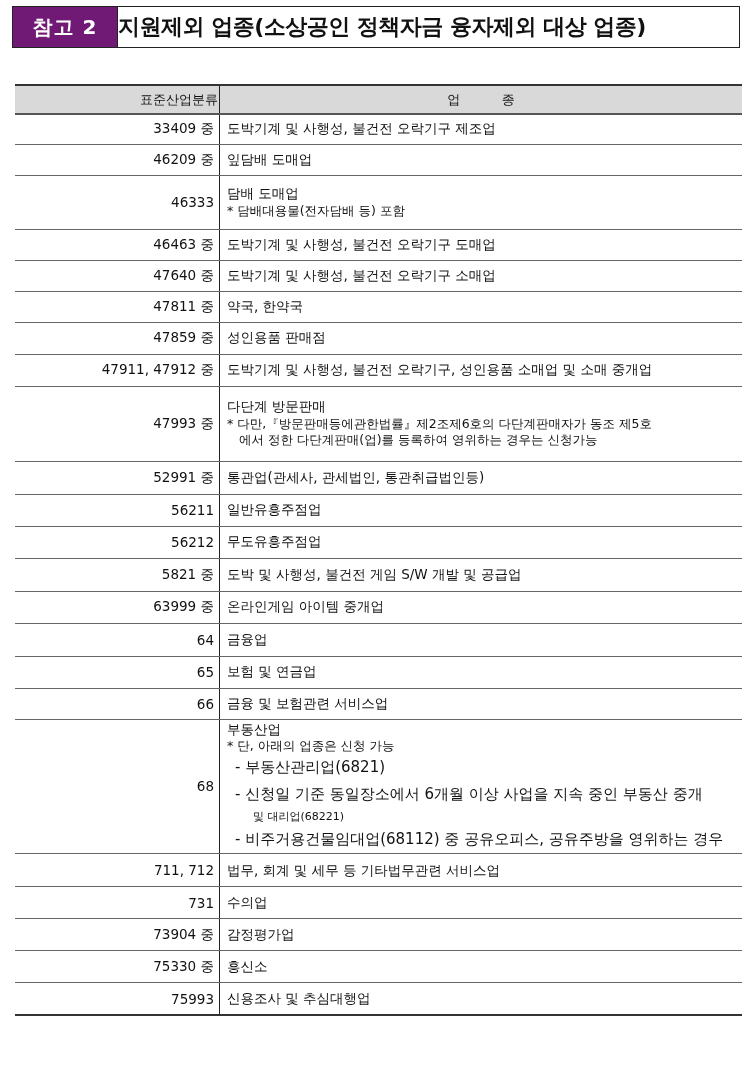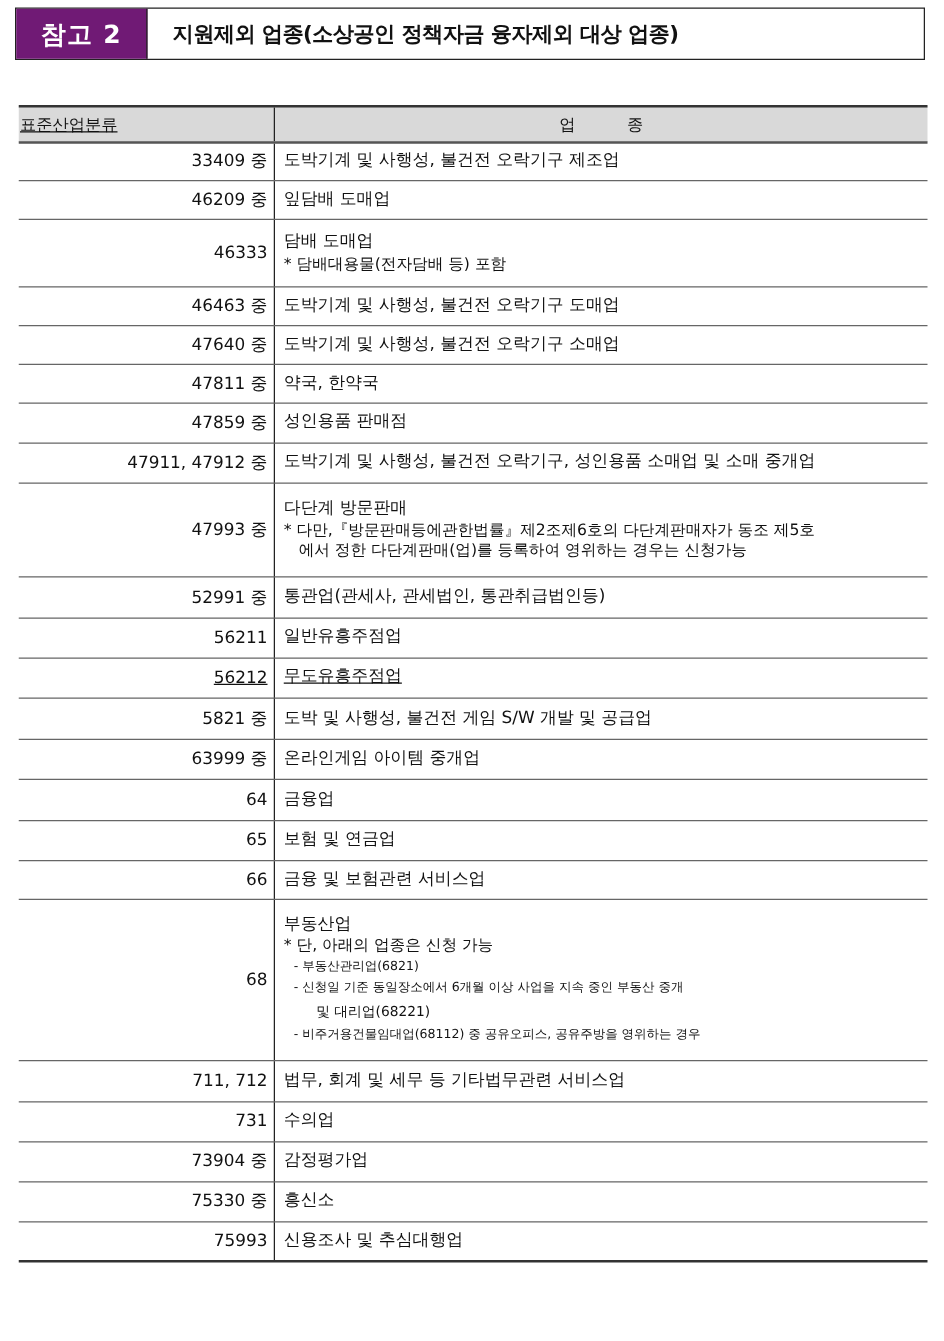--- a/index.html
+++ b/index.html
@@ -3,34 +3,34 @@
 <meta charset="utf-8">
 <style>
   html, body { margin:0; padding:0; background:#fff; }
   body { width:755px; height:1073px; position:relative; overflow:hidden;
          font-family:"DejaVu Sans","Liberation Sans",sans-serif; color:#111; }
   .title-box { position:absolute; left:12px; top:6px; width:728px; height:42px;
                border:1.5px solid #222; display:flex; box-sizing:border-box; }
   .title-tag { width:104px; background:#701a75; color:#fff; font-weight:bold;
                font-size:20px; display:flex; align-items:center; justify-content:center;
                border-right:1.5px solid #222; letter-spacing:1px; }
-  .title-text { flex:1; display:flex; align-items:center; padding-left:20px;
-                font-weight:bold; font-size:17px; letter-spacing:-0.5px; }
+  .title-text { flex:1; display:flex; align-items:center; 
+                font-weight:bold; font-size:22px; letter-spacing:-0.5px; }
   table.doc { position:absolute; left:15px; top:84px; width:727px;
               border-collapse:collapse; font-size:13.5px; }
   table.doc th { background:#d9d9d9; font-weight:normal; height:25px;
                  border-top:2px solid #333; border-bottom:2px solid #555; font-size:13px; }
   table.doc td { border-bottom:1.5px solid #666; vertical-align:middle; }
   td.code { width:202px; text-align:right; padding-right:5px; border-right:1.5px solid #222;
             box-sizing:border-box; white-space:nowrap; }
-  th.h-code { width:202px; border-right:1.5px solid #222; text-align:left;text-decoration:underline; }
+  th.h-code { width:202px; border-right:1.5px solid #222; text-align:right; }
   th.h-ind { text-align:center; letter-spacing:0; }
   td.ind { padding-left:7px; line-height:1.3; }
   .sub { font-size:12.5px; padding-left:0; }
-  .sub2 { font-size:10px; padding-left:8px; }
+  .sub2 { font-size:15px; padding-left:8px; }
   .sub3 { font-size:11px; padding-left:26px; }
   tr.last td { border-bottom:2px solid #333; }
 </style>
 </head>
 <body>
 
 <div class="title-box">
   <div class="title-tag">참고 2</div>
   <div class="title-text">지원제외 업종(소상공인 정책자금 융자제외 대상 업종)</div>
 </div>
@@ -105,21 +105,21 @@
         <td class="ind">
           <div>통관업(관세사, 관세법인, 통관취급법인등)</div>
         </td>
       </tr>
       <tr style="height: 32px;">
         <td class="code">56211</td>
         <td class="ind">
           <div>일반유흥주점업</div>
         </td>
       </tr>
-      <tr style="height: 32px; text-decoration: underline;">
+      <tr style="height: 32px;">
         <td class="code">56212</td>
         <td class="ind">
           <div>무도유흥주점업</div>
         </td>
       </tr>
       <tr style="height: 33px;">
         <td class="code">5821 중</td>
         <td class="ind">
           <div>도박 및 사행성, 불건전 게임 S/W 개발 및 공급업</div>
         </td>

